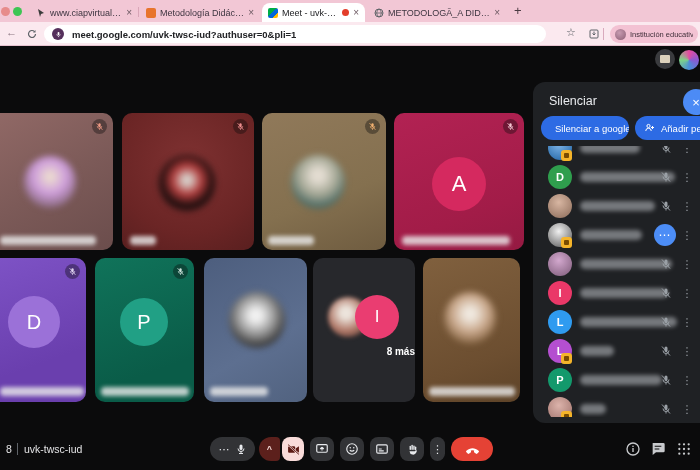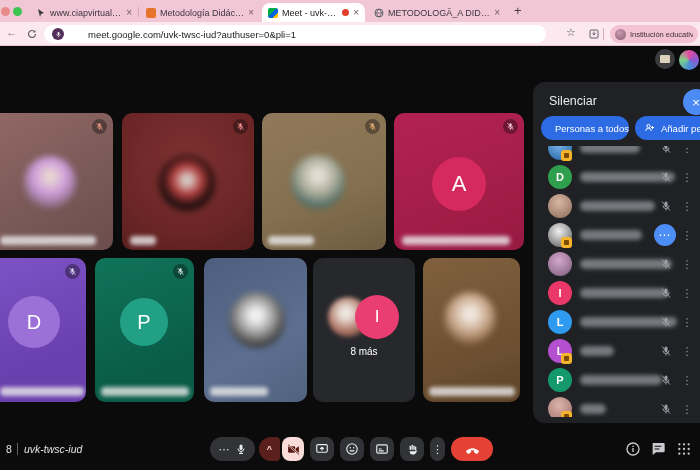--- a/index.html
+++ b/index.html
@@ -11,21 +11,21 @@
   .tab{position:absolute;top:3px;height:19px;display:flex;align-items:center;gap:4px;
        padding:0 6px;box-sizing:border-box;font-size:9px;color:#3d3540;white-space:nowrap;overflow:hidden;}
   .tab.active{background:#ffffff;border-radius:8px 8px 0 0;color:#202124;}
   .tab .title{overflow:hidden;text-overflow:ellipsis;white-space:nowrap;flex:1;}
   .tclose{font-size:10px;color:#6e5a63;flex:0 0 auto;}
   .fav{width:10px;height:10px;flex:0 0 auto;border-radius:2px;}
   .tabsep{position:absolute;top:7px;width:1px;height:10px;background:#d9a6b8;}
   .urlbar{position:absolute;left:0;top:22px;width:700px;height:24px;background:#fbe9ef;border-bottom:1px solid #e7c2d0;box-sizing:border-box;}
   .navglyph{position:absolute;top:4px;font-size:11px;color:#8a7580;}
   .urlpill{position:absolute;left:44px;top:3px;width:502px;height:18px;background:#ffffff;border-radius:10px;
-           display:flex;align-items:center;gap:24px;padding:0 8px;box-sizing:border-box;}
+           display:flex;align-items:center;gap:8px;padding:0 8px;box-sizing:border-box;font-weight:bold;}
   .sitemic{width:12px;height:12px;border-radius:50%;background:#55305c;display:flex;align-items:center;justify-content:center;flex:0 0 auto;}
   .urltext{font-size:9.5px;color:#202124;white-space:nowrap;overflow:hidden;text-overflow:ellipsis;}
   .chip{position:absolute;left:610px;top:3px;width:88px;height:18px;border-radius:9px;background:#f3c2d3;
         display:flex;align-items:center;gap:4px;padding:0 5px;box-sizing:border-box;}
   .chipav{width:11px;height:11px;border-radius:50%;background:radial-gradient(circle at 40% 35%,#c79ab0,#8c5f74);flex:0 0 auto;}
   .chiptxt{font-size:7.5px;color:#41303a;white-space:nowrap;overflow:hidden;}
   .vsep{position:absolute;left:603px;top:6px;width:1px;height:12px;background:#d9aabd;}
   
   .stage{position:absolute;left:0;top:46px;width:700px;height:424px;background:#0b0b0c;overflow:hidden;}
   .corner{position:absolute;width:20px;height:20px;border-radius:50%;display:flex;align-items:center;justify-content:center;}
@@ -217,40 +217,40 @@
     <div class="tile" style="left:204px;top:212px;width:103px;height:144px;background:linear-gradient(150deg,#4d5e7e,#5d6f90 60%,#51627f);">
       <div class="blob" style="left:25px;top:34px;width:56px;height:56px;background:radial-gradient(circle at 48% 42%,#f2f2f2 12%,#9a9a9a 42%,#2b2b2b 75%,#3c4250);"></div>
       <div class="tname" style="left:6px;bottom:6px;width:58px;"></div>
     </div>
 
     <div class="tile" style="left:313px;top:212px;width:102px;height:144px;background:#27282c;">
       <div class="blob" style="left:15px;top:39px;width:40px;height:40px;filter:blur(2px);background:radial-gradient(circle at 45% 40%,#ece4dc 15%,#b07868 55%,#5f3f38 85%);"></div>
       <div class="lcircle" style="left:42px;top:37px;width:44px;height:44px;background:#ea3d71;font-size:17px;">
           <span>I</span>
         </div>
-      <div class="moretxt" style="left:0;right:0;top:88px;text-align:center;">8 más</div>
+      <div class="moretxt" style="left:0;right:0;top:88px;text-align:right;font-weight:bold;">8 más</div>
     </div>
 
     <div class="tile" style="left:423px;top:212px;width:97px;height:144px;background:linear-gradient(160deg,#80603e,#6c4e30 70%,#5e4328);">
       <div class="blob" style="left:21px;top:34px;width:52px;height:52px;background:radial-gradient(circle at 50% 42%,#f0e9e0 12%,#caa98d 45%,#7a5a38 80%);"></div>
       <div class="tname" style="left:6px;bottom:6px;width:86px;"></div>
     </div>
 
     <div class="panel">
       <div class="ptitle">Silenciar</div>
       <div class="pclose">
           <span>×</span>
         </div>
 
       <div class="ppill" style="left:8px;width:88px;">
         <svg width="11" height="11" viewBox="0 0 24 24">
             <rect x="9" y="3" width="6" height="11" rx="3" fill="#fff"></rect>
             <path d="M6 11a6 6 0 0 0 12 0M12 17v4M4 3l16 18" stroke="#fff" stroke-width="2" fill="none"></path>
           </svg>
-        <span>Personas a todos</span>
+        <span>Silenciar a google</span>
       </div>
       <div class="ppill" style="left:102px;width:120px;">
         <svg width="12" height="12" viewBox="0 0 24 24">
             <circle cx="9" cy="8" r="3.2" fill="none" stroke="#fff" stroke-width="2"></circle>
             <path d="M3.5 18a5.5 5.5 0 0 1 11 0M17 8v6M14 11h6" stroke="#fff" stroke-width="2" fill="none"></path>
           </svg>
         <span>Añadir personas</span>
       </div>
 
       <div id="plist">
@@ -392,21 +392,21 @@
               </svg>
             </div>
           <div class="rowdots">⋮</div>
         </div>
 
       </div>
     </div>
 
     <span class="bl" style="left:6px;">8</span>
     <span class="bdiv"></span>
-    <span class="bl" style="left:24px;font-style:italic;">uvk-twsc-iud</span>
+    <span class="bl" style="left:24px;">uvk-twsc-iud</span>
 
     <div class="cbtn pillbtn" style="left:210px;width:45px;">
       <span style="color:#e8eaed;font-size:11px;margin-right:5px;">⋯</span>
       <svg width="12" height="12" viewBox="0 0 24 24">
           <rect x="9" y="3" width="6" height="11" rx="3" fill="#e8eaed"></rect>
           <path d="M6 11a6 6 0 0 0 12 0M12 17v4M8 21h8" stroke="#e8eaed" stroke-width="2" fill="none"></path>
         </svg>
     </div>
 
     <div class="cbtn" style="left:259px;width:21px;border-radius:12px 4px 4px 12px;background:#5c201c;">

